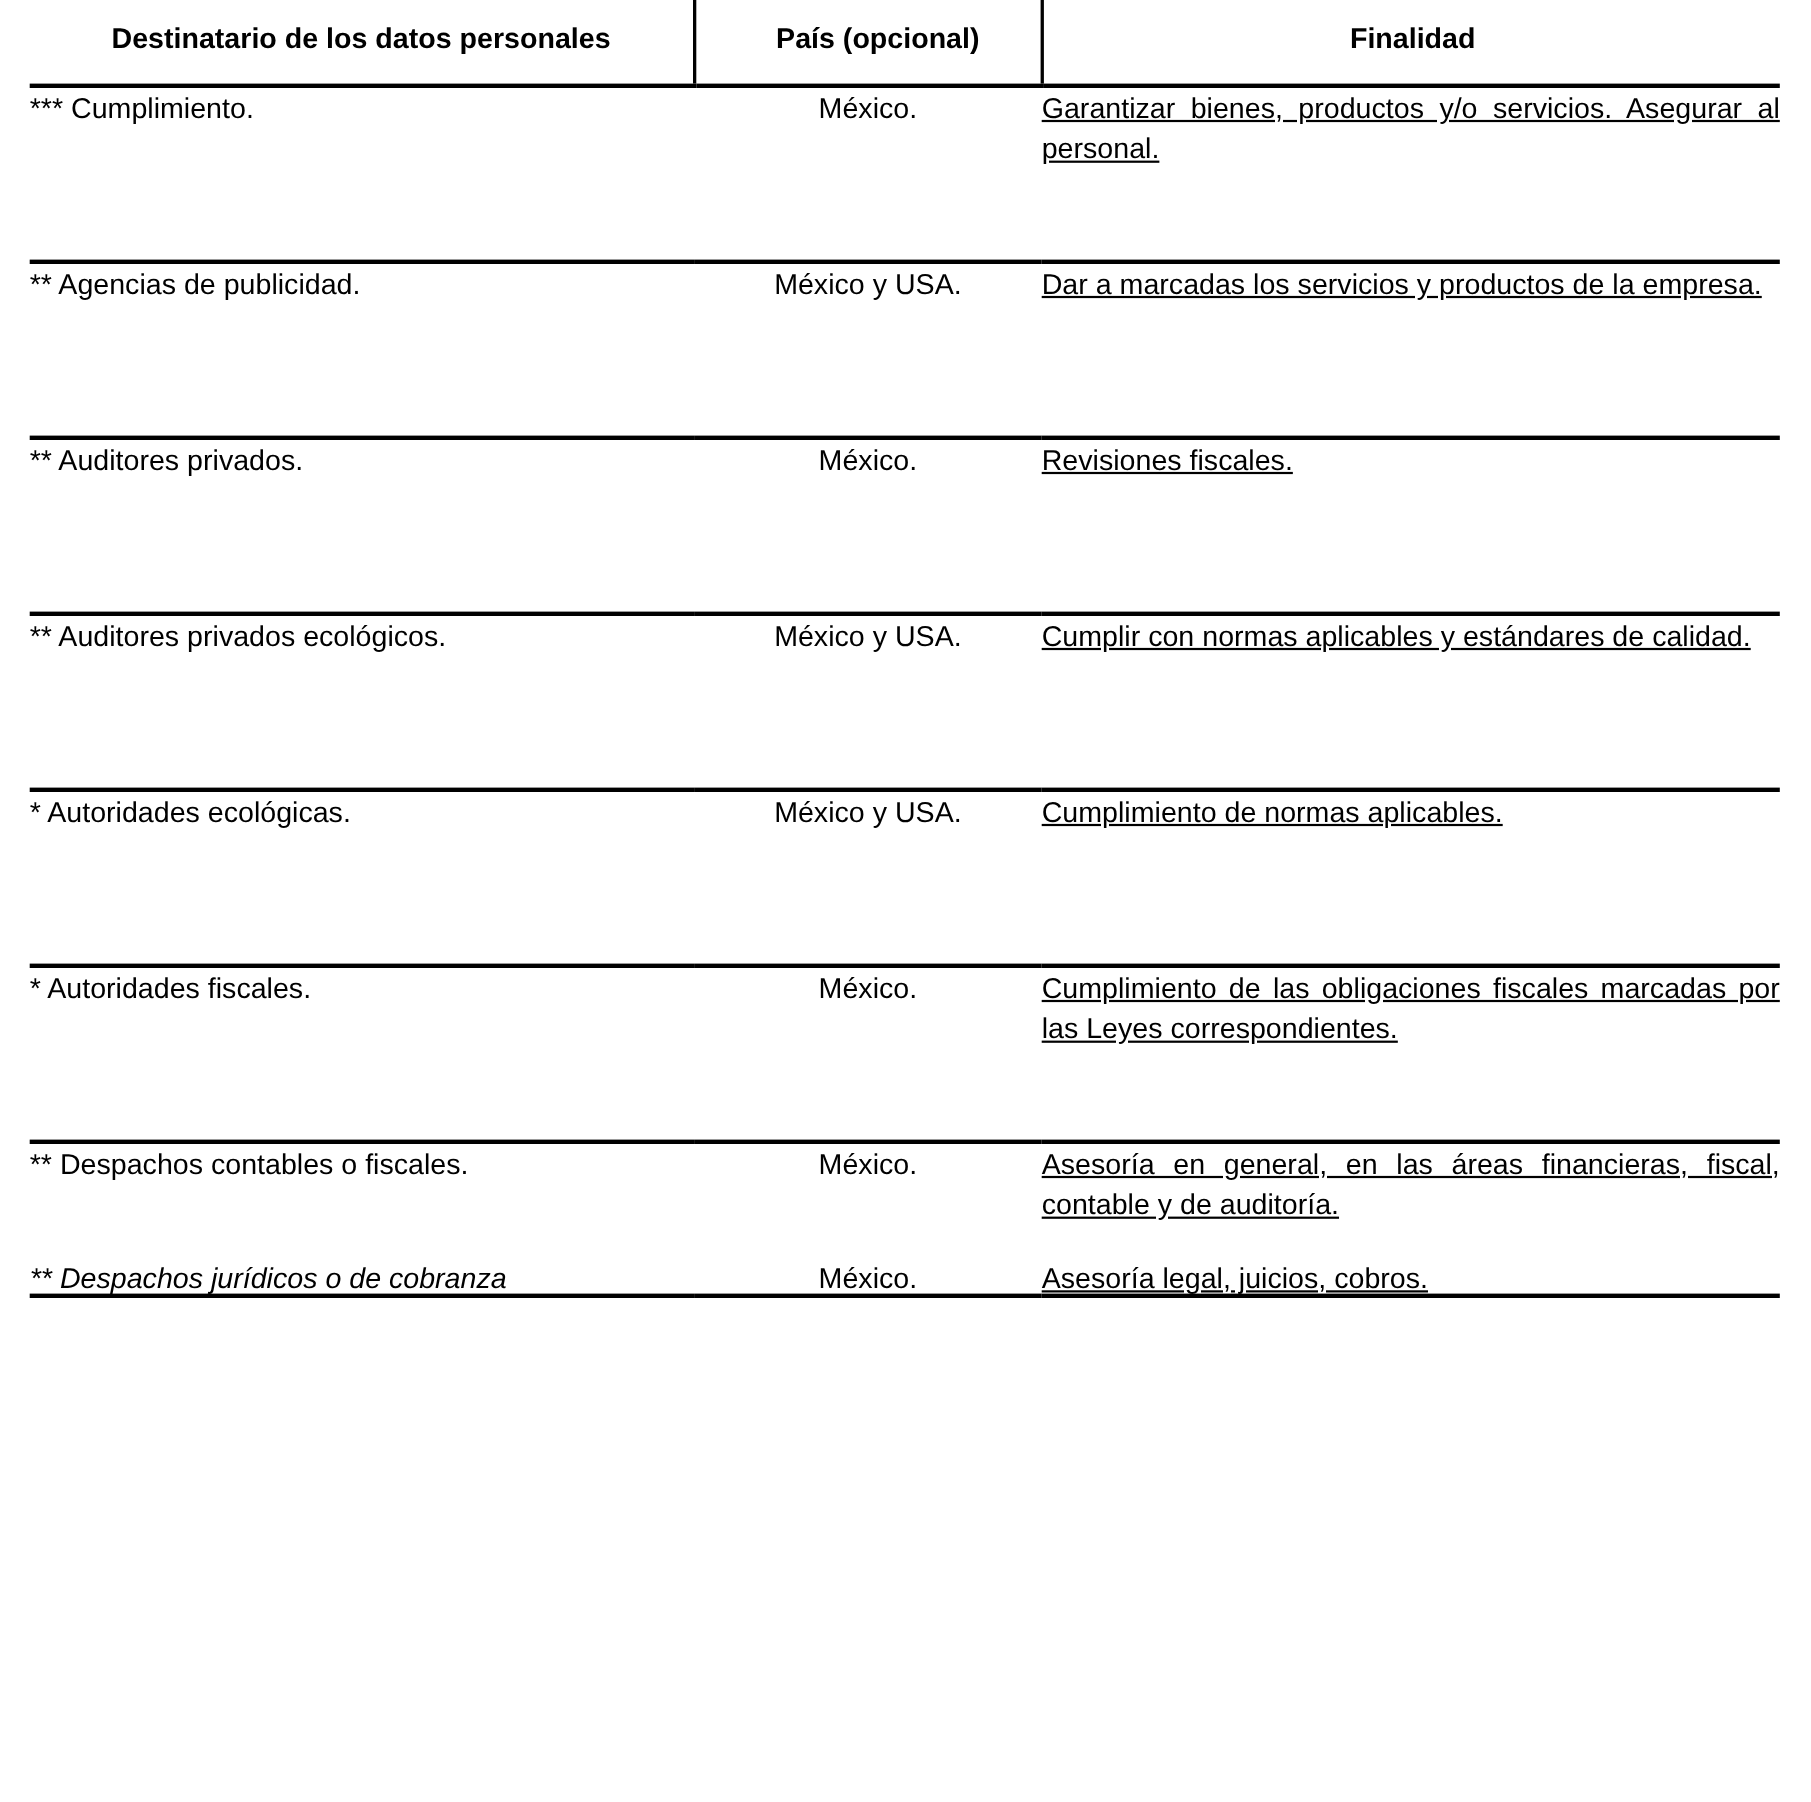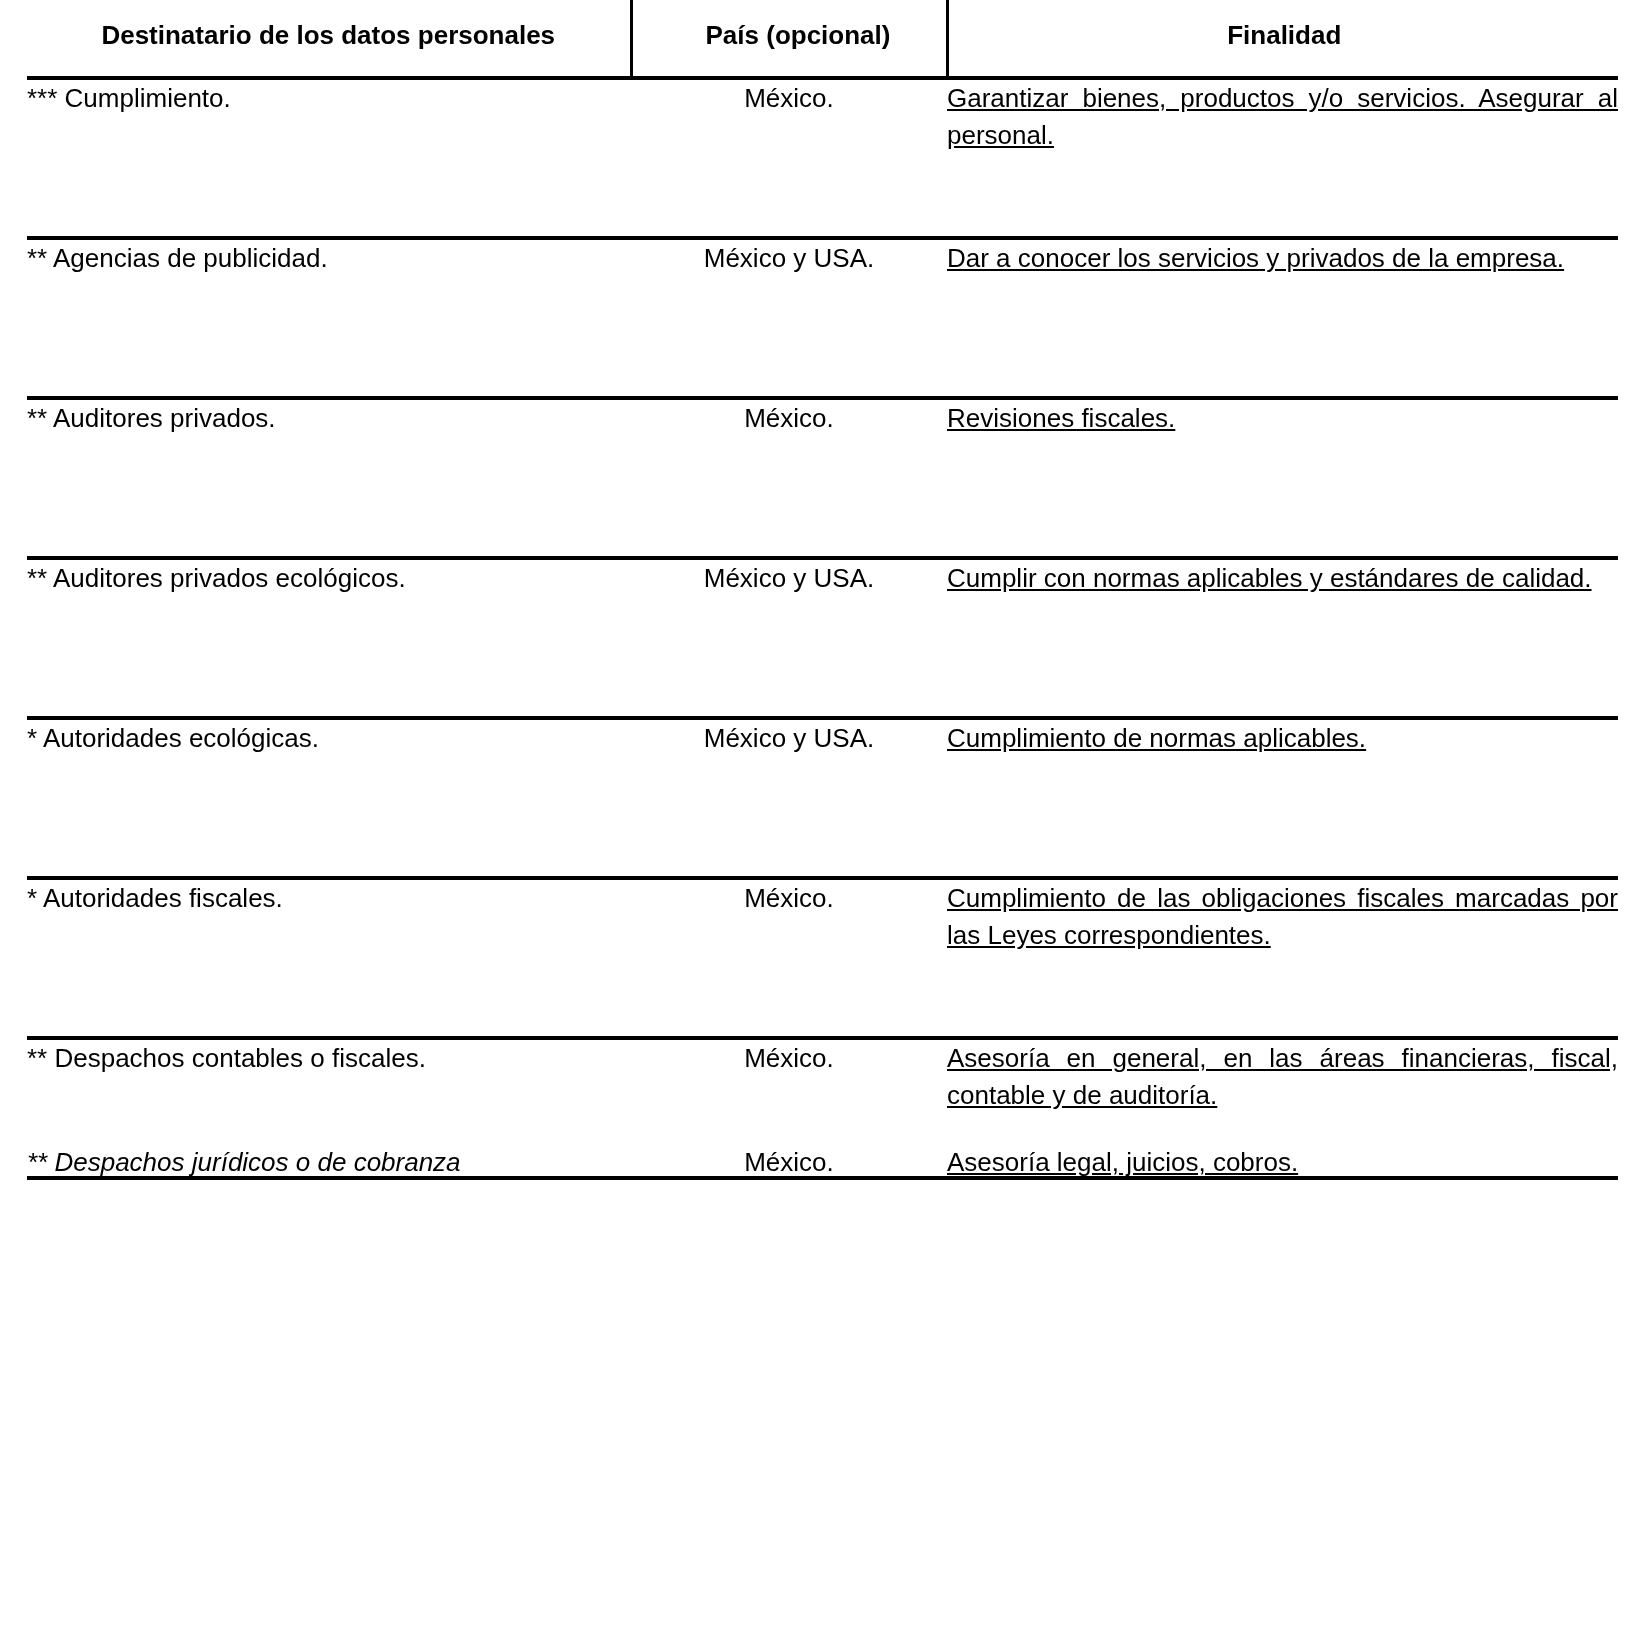--- a/index.html
+++ b/index.html
@@ -138,21 +138,21 @@
 
       <tr class="r0">
         <td class="cell-dest">*** Cumplimiento.</td>
         <td class="cell-pais">México.</td>
         <td class="cell-fin">Garantizar bienes, productos y/o servicios. Asegurar al personal.</td>
       </tr>
 
       <tr class="r1">
         <td class="cell-dest">** Agencias de publicidad.</td>
         <td class="cell-pais">México y USA.</td>
-        <td class="cell-fin">Dar a conocer los servicios y privados de la empresa.</td>
+        <td class="cell-fin">Dar a marcadas los servicios y productos de la empresa.</td>
       </tr>
 
 
       <tr class="r3">
         <td class="cell-dest">** Auditores privados.</td>
         <td class="cell-pais">México.</td>
         <td class="cell-fin nojust">Revisiones fiscales.</td>
       </tr>
 
       <tr class="r4">

